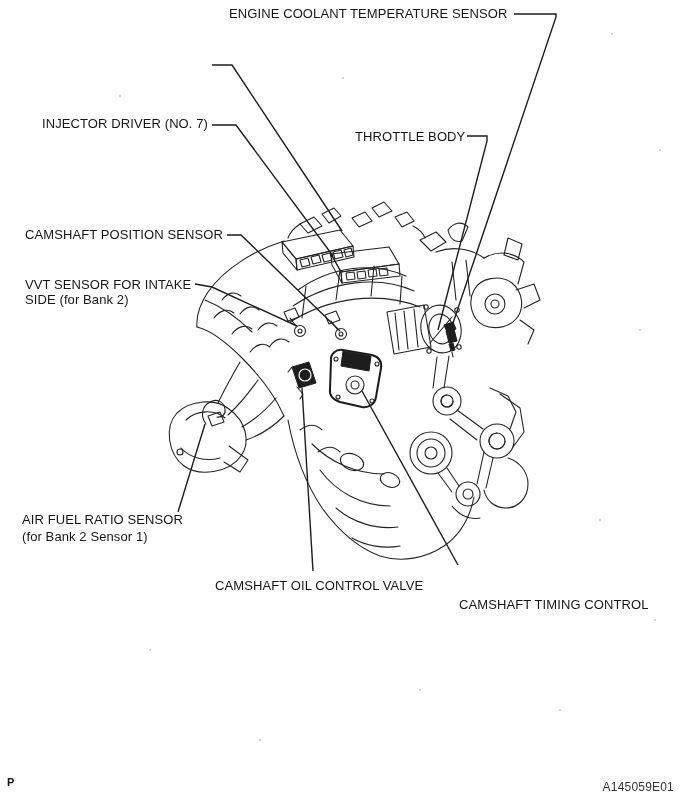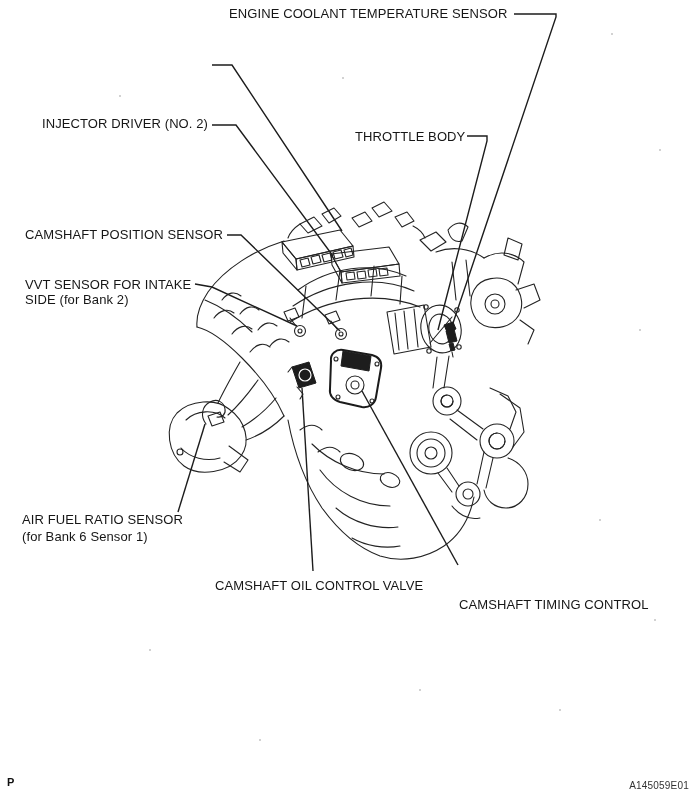--- a/index.html
+++ b/index.html
@@ -26,22 +26,22 @@
   .lbl-cps  {left:25px; top:227px;}
   .lbl-vvt  {left:25px; top:277px;}
   .lbl-afr  {left:22px; top:511px;line-height:17px;}
   .lbl-cocv {left:215px;top:576px;line-height:19px;}
   .lbl-ctcm {left:459px;top:566px;line-height:19px;margin-top:29px;}
   .corner-p{
     position:absolute;left:7px;top:776px;
     font-size:11px;font-weight:bold;color:#111;
   }
   .fig-id{
-    position:absolute;right:0;top:780px;
-    font-size:10px;color:#333;letter-spacing:.2px;
+    position:absolute;right:15px;top:780px;
+    font-size:12px;color:#333;letter-spacing:.2px;
   }
   svg{position:absolute;left:0;top:0;}
   .ink{stroke:#232323;fill:none;stroke-width:1.1;stroke-linecap:round;stroke-linejoin:round;}
   .ink-thick{stroke:#1b1b1b;fill:none;stroke-width:2;stroke-linejoin:round;}
   .dark{fill:#1d1d1d;stroke:#1d1d1d;stroke-width:1;}
   .leader{stroke:#1c1c1c;fill:none;stroke-width:1.4;stroke-linejoin:miter;}
   .speck{fill:#9a9a9a;}
 </style>
 </head>
 <body>
@@ -260,39 +260,39 @@
       </g>
     </g>
   </svg>
 
   <div class="label lbl-ect">
     <span>ENGINE COOLANT TEMPERATURE SENSOR</span>
   </div>
 
 
   <div class="label lbl-inj2">
-    <span>INJECTOR DRIVER (NO. 2)</span>
+    <span>INJECTOR DRIVER (NO. 7)</span>
   </div>
 
   <div class="label lbl-tb">
     <span>THROTTLE BODY</span>
   </div>
 
   <div class="label lbl-cps">
     <span>CAMSHAFT POSITION SENSOR</span>
   </div>
 
   <div class="label lbl-vvt">
     <span>VVT SENSOR FOR INTAKE</span>
     <span>SIDE (for Bank 2)</span>
   </div>
 
   <div class="label lbl-afr">
     <span>AIR FUEL RATIO SENSOR</span>
-    <span>(for Bank 6 Sensor 1)</span>
+    <span>(for Bank 2 Sensor 1)</span>
   </div>
 
   <div class="label lbl-cocv">
     <span>CAMSHAFT OIL CONTROL VALVE</span>
   </div>
 
   <div class="label lbl-ctcm">
     <span>CAMSHAFT TIMING CONTROL</span>
   </div>
 

